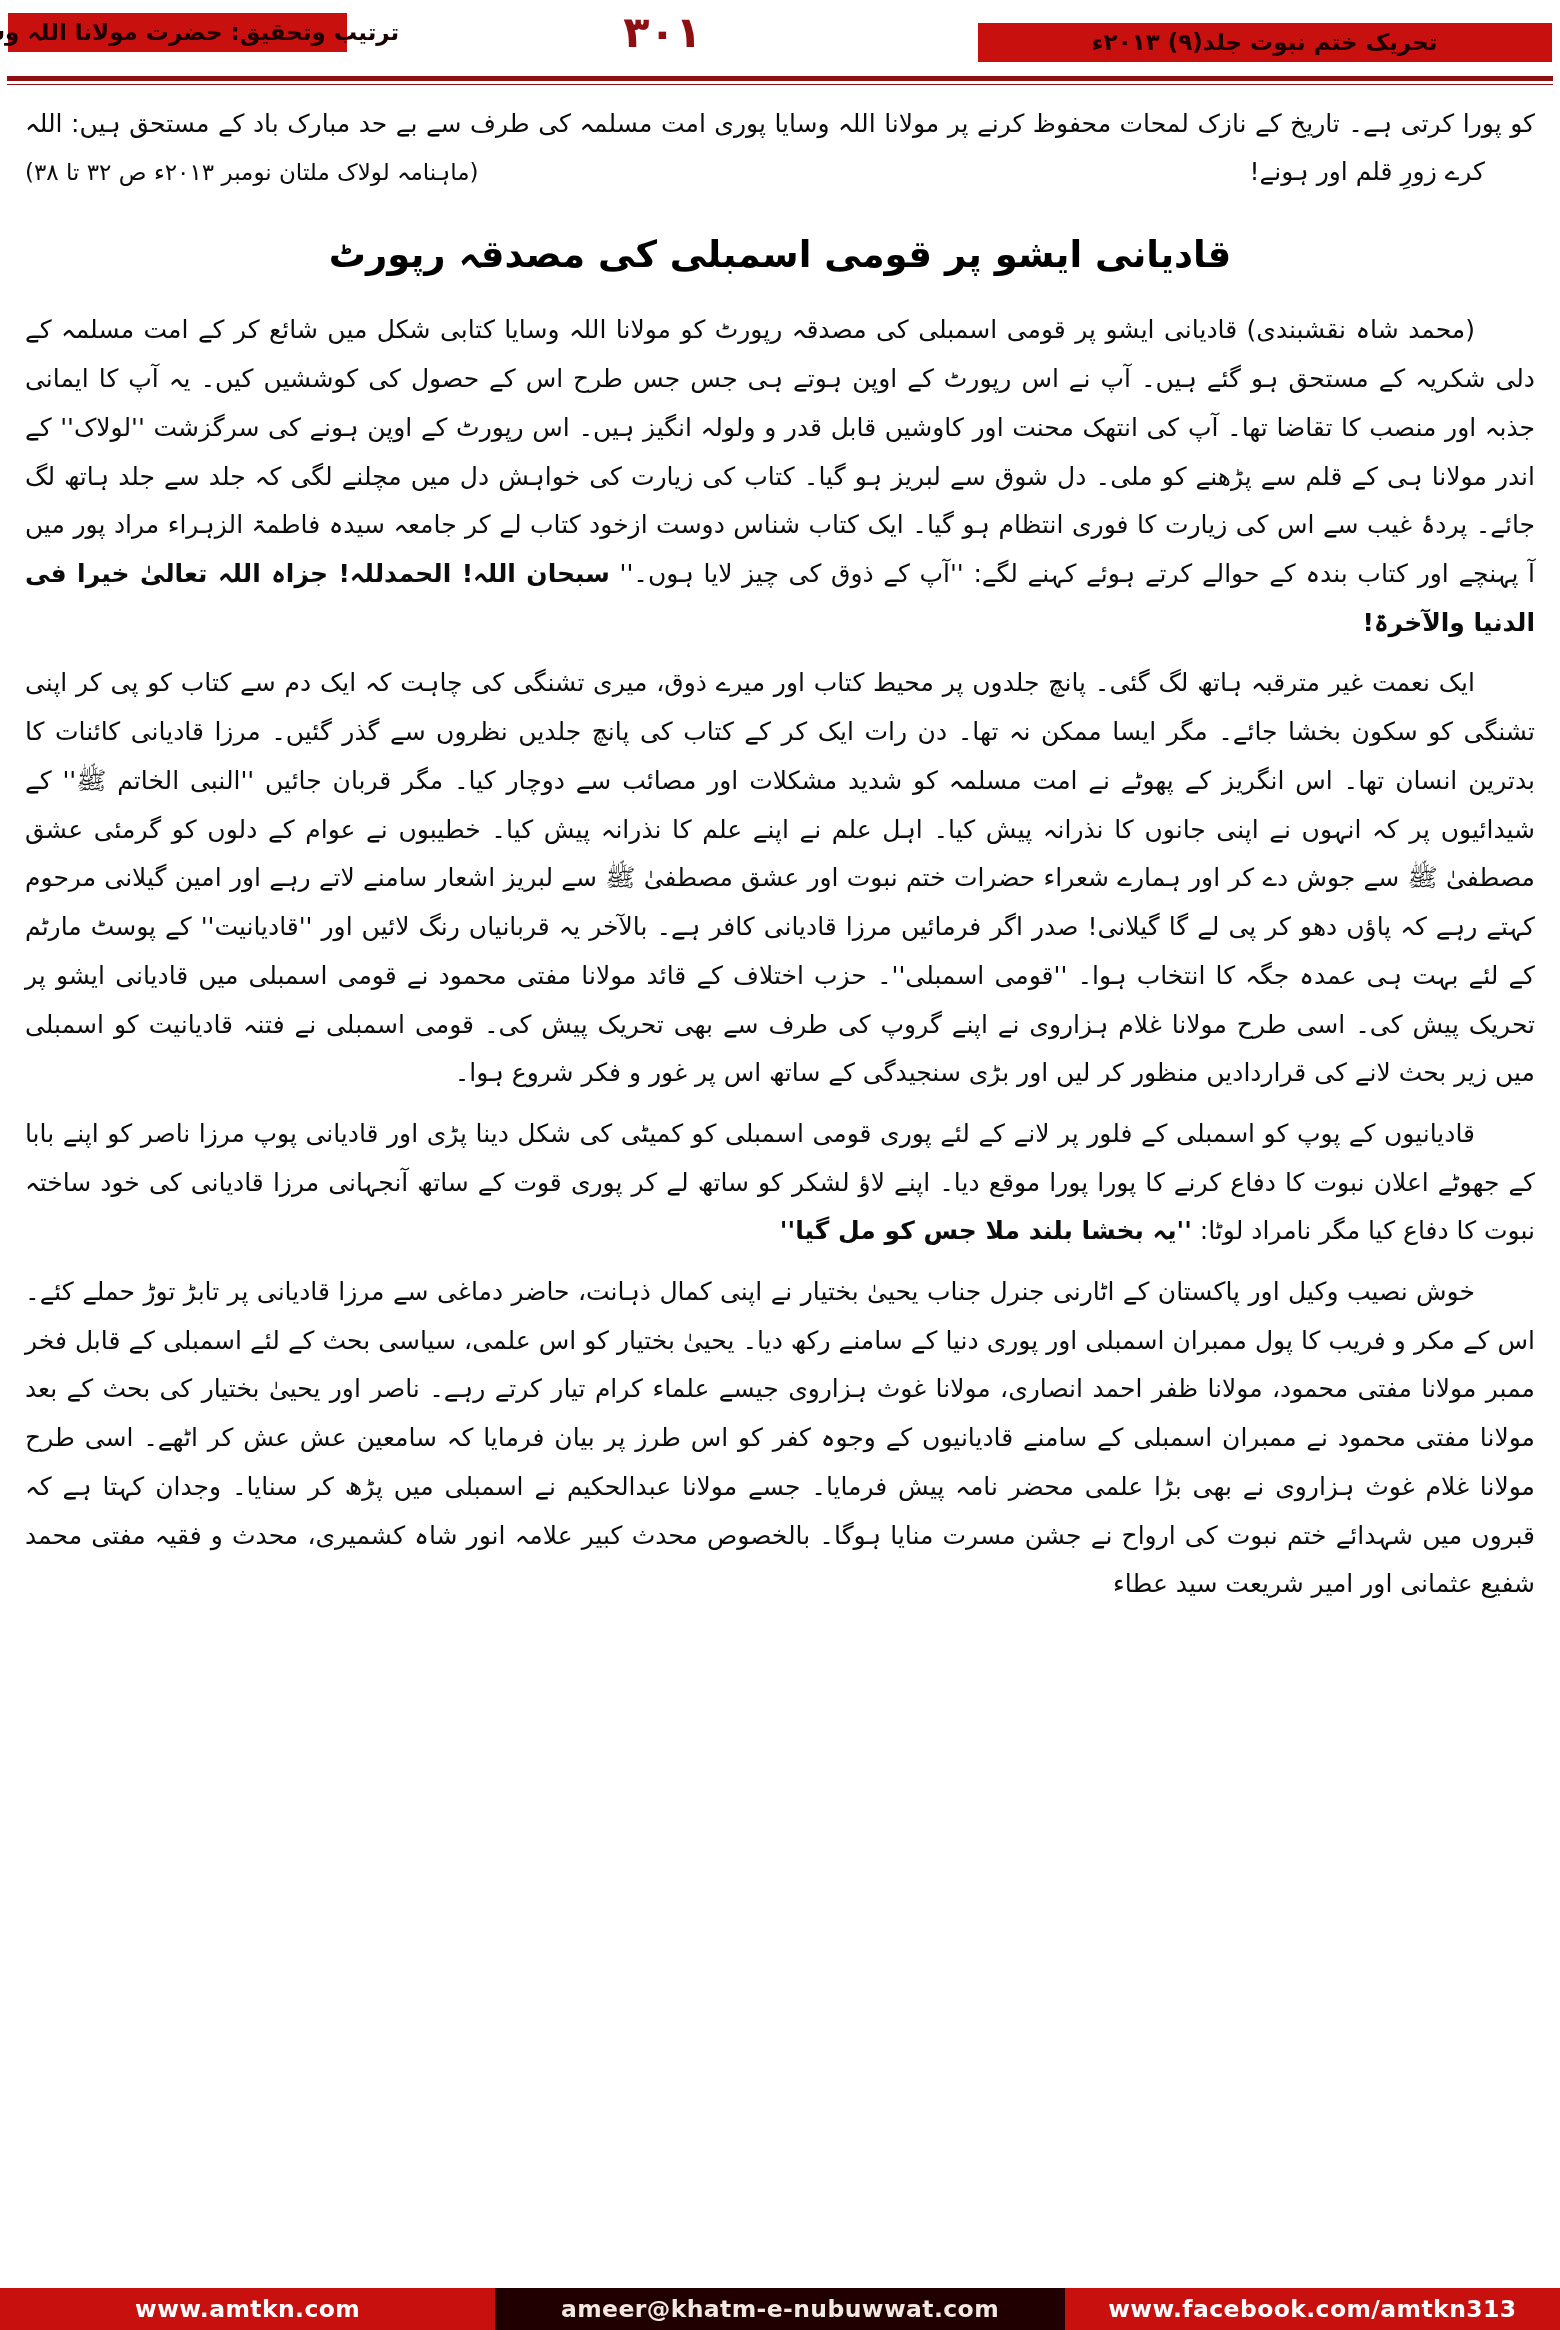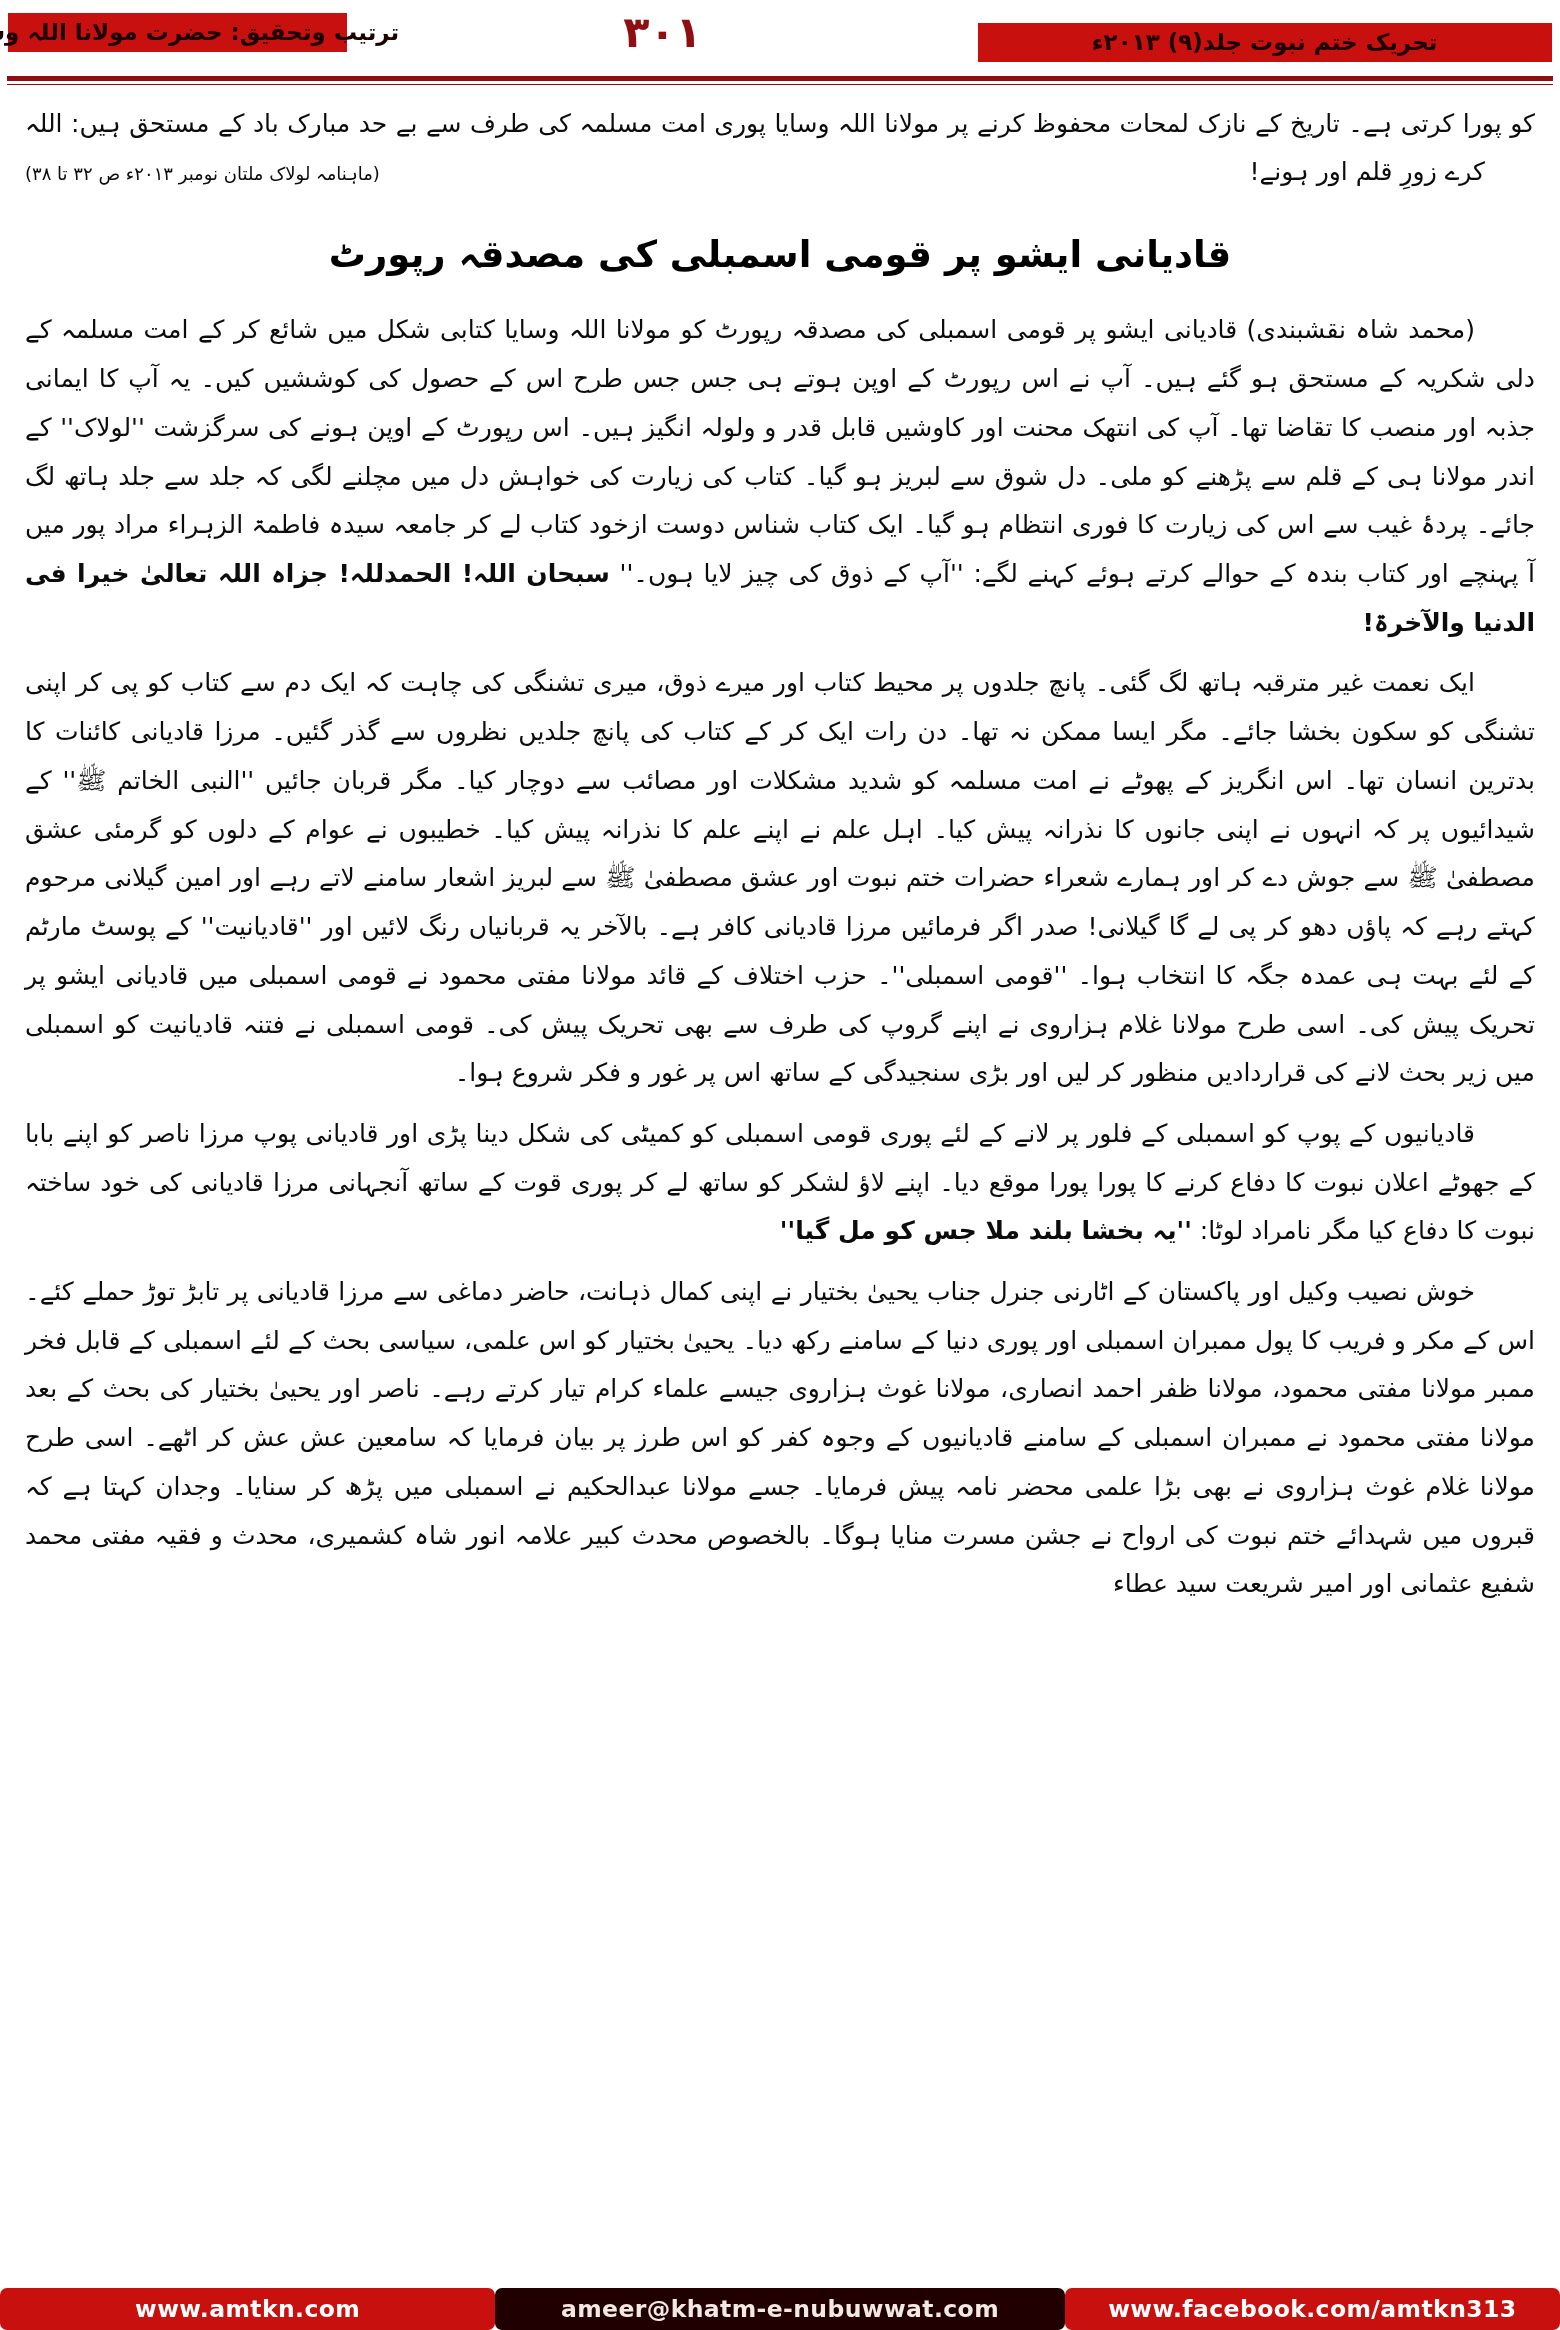--- a/index.html
+++ b/index.html
@@ -61,21 +61,21 @@
   .intro-line1{
     text-align:justify;
     text-align-last:justify;
   }
   .intro-line2{
     display:flex;
     justify-content:space-between;
     align-items:baseline;
   }
   .intro-line2 .phrase{padding-right:50px;}
-  .intro-line2 .cite{font-size:18px;}
+  .intro-line2 .cite{font-size:23px;}
   .doc-heading{
     text-align:center;
     font-weight:bold;
     font-size:37px;
     margin:22px 0 15px 0;
     color:#000;
   }
   .para{
     margin:0 0 11.8px 0;
     text-indent:60px;
@@ -88,21 +88,20 @@
     height:42px;
     width:100%;
   }
   .fseg{
     display:flex;align-items:center;justify-content:center;
     font-size:23.5px;
     font-weight:bold;
     color:#ffffff;
     letter-spacing:0.4px;
     white-space:nowrap;
-    border-radius:7px;
   }
   .fseg.red{background:#c8100f;flex:1;}
   .fseg.dark{background:#200000;flex:1.15;color:#f3e9e2;}
 </style>
 </head>
 <body>
 
 <div class="page">
 
   <div class="header">

